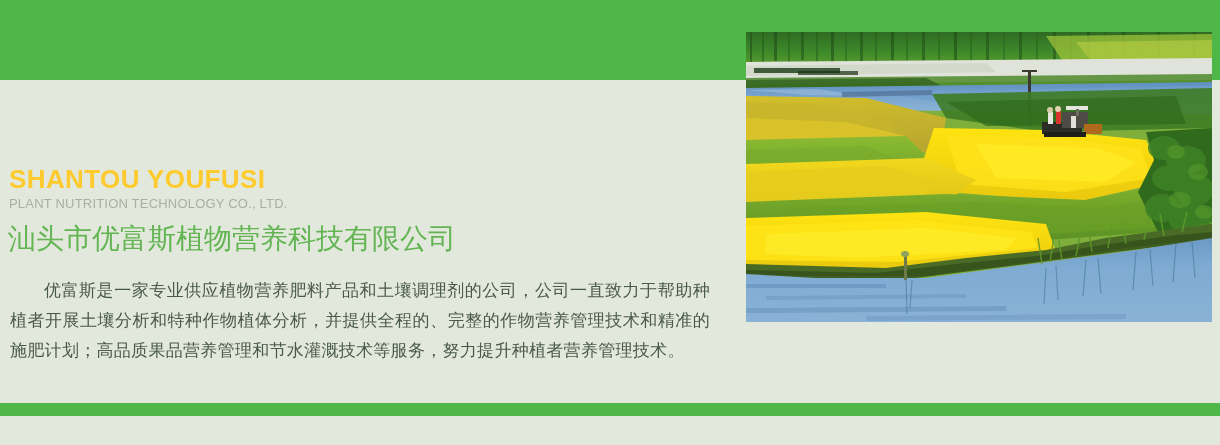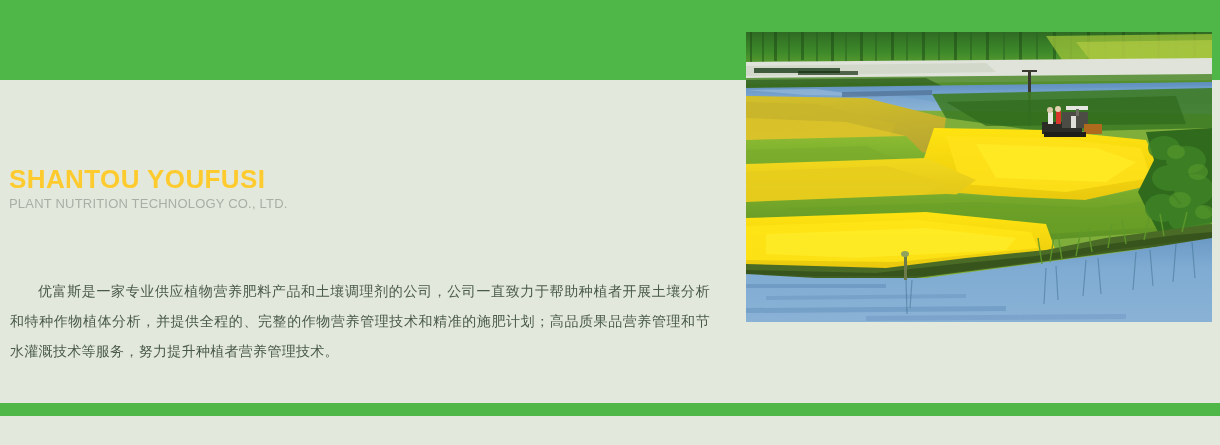--- a/index.html
+++ b/index.html
@@ -82,21 +82,21 @@
     color: #63b554;
     line-height: 1.25;
     white-space: nowrap;
   }
 
   .intro {
     position: absolute;
     left: 10px;
     top: 196px;
     width: 700px;
-    font-size: 14px;
+    font-size: 17px;
     color: #4a5a4a;
     line-height: 30px;
     text-indent: 2em;
     text-align: justify;
     letter-spacing: 0.3px;
   }
 
   
   .photo-frame {
     position: absolute;
@@ -120,20 +120,21 @@
 
   <div class="bar-top"></div>
   <div class="bar-bottom"></div>
 
   <div class="left-col">
 
     <div class="brand-en">SHANTOU YOUFUSI</div>
 
     <div class="brand-sub">PLANT NUTRITION TECHNOLOGY CO., LTD.</div>
 
+    <div class="brand-cn">汕头市优富斯植物营养科技有限公司</div>
 
     <div class="intro">优富斯是一家专业供应植物营养肥料产品和土壤调理剂的公司，公司一直致力于帮助种植者开展土壤分析和特种作物植体分析，并提供全程的、完整的作物营养管理技术和精准的施肥计划；高品质果品营养管理和节水灌溉技术等服务，努力提升种植者营养管理技术。</div>
 
   </div>
 
   <div class="photo-frame">
     <svg viewBox="0 0 466 290" preserveAspectRatio="none">
       <defs>
         <linearGradient id="gFarRow" x1="0" y1="0" x2="0" y2="1">
           <stop offset="0%" stop-color="#2f6b23"></stop>

